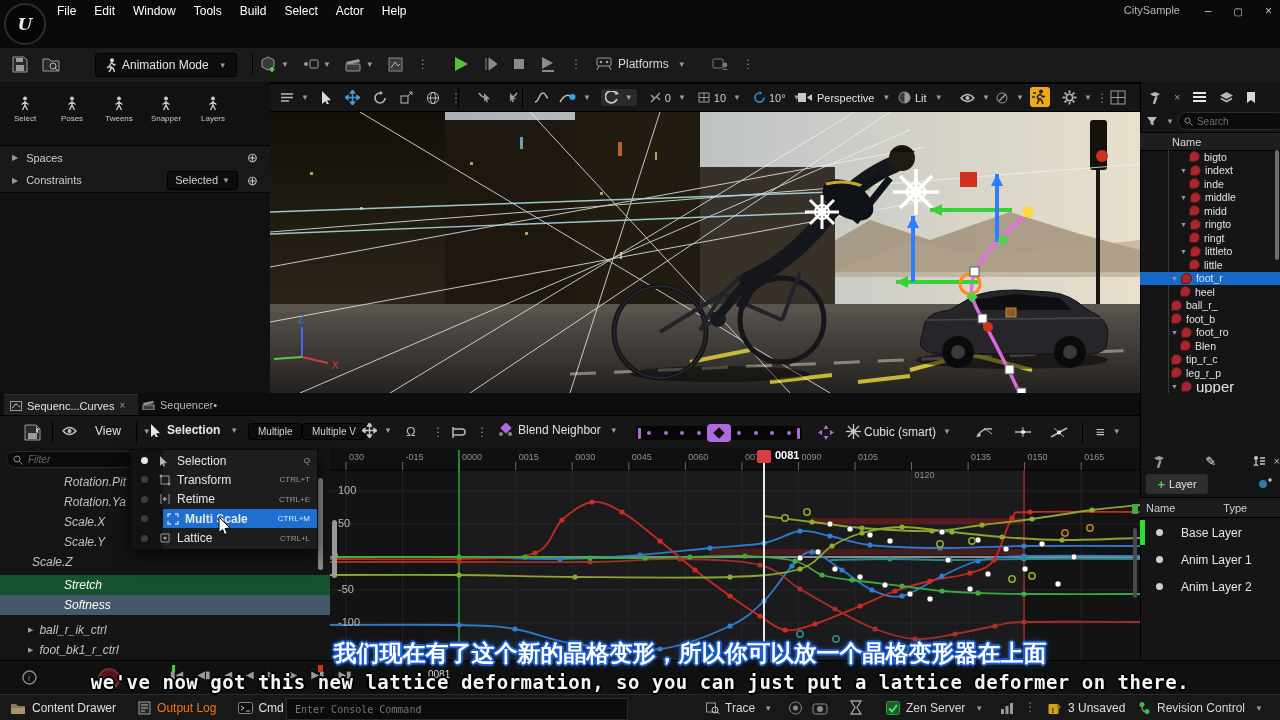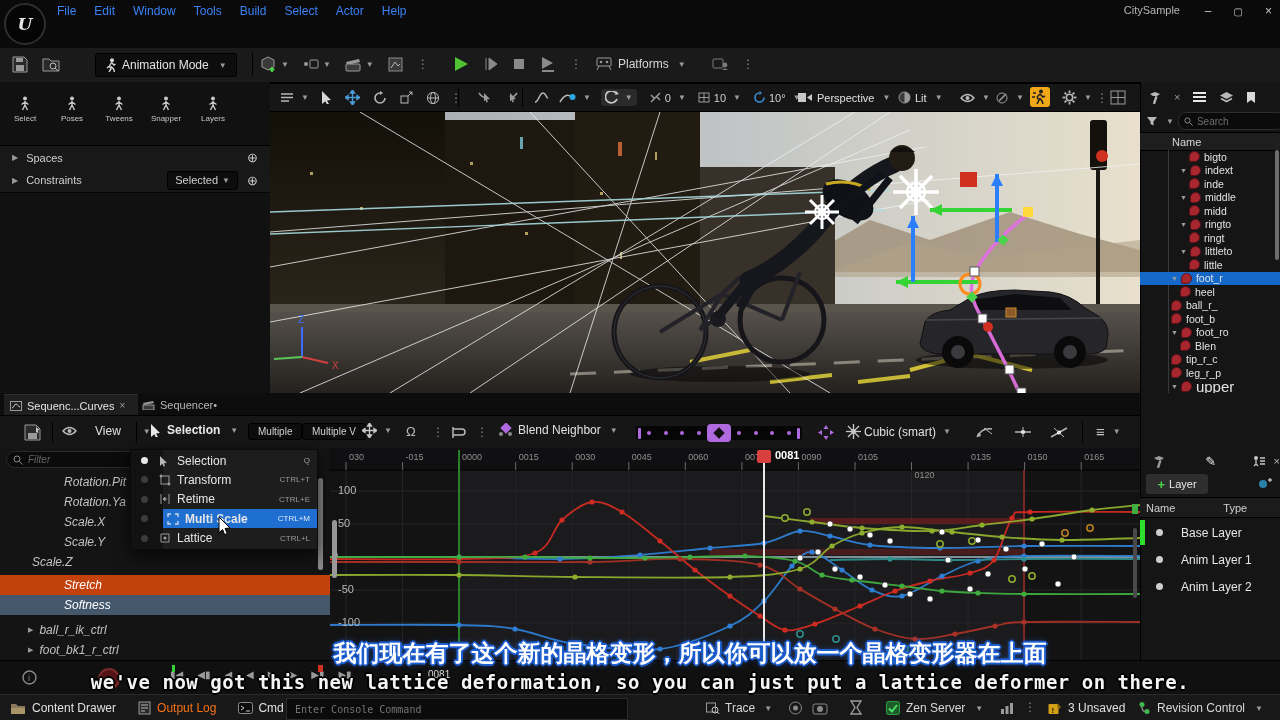--- a/index.html
+++ b/index.html
@@ -2,21 +2,21 @@
 <html><head>
 <meta charset="utf-8">
 <style>
   html,body{margin:0;padding:0;background:#000;}
   body{font-family:"Liberation Sans",sans-serif;color:#cfcfcf;}
   #app{position:relative;width:1280px;height:720px;overflow:hidden;background:#0c0c0c;}
   .abs{position:absolute;}
   .flex{display:flex;align-items:center;}
   .caret{font-size:8px;color:#9a9a9a;margin-left:4px;}
   .vdots{color:#8a8a8a;font-size:12px;}
-  .menu-item{padding:3px 9px;font-size:12px;color:#3b82f6;text-align:right;}
+  .menu-item{padding:3px 9px;font-size:12px;color:#ffffff;text-align:right;}
   .darkbox{background:#0d0d0d;border:1px solid #000;border-radius:3px;color:#d0d0d0;}
   .panel-label{font-size:11px;color:#cfcfcf;}
   .tree-row{position:absolute;left:0;width:140px;height:17px;display:flex;align-items:center;font-size:11px;color:#e2e2e2;white-space:nowrap;overflow:hidden;}
   .tree-ico{display:inline-block;width:9px;height:9px;border-radius:50% 50% 50% 2px;background:#a8262e;border:1px solid #5e1218;margin-right:4px;flex:0 0 auto;}
   .chan-row{position:absolute;left:0;width:330px;height:20px;display:flex;align-items:center;font-size:12px;font-style:italic;color:#c2c2c2;}
   .menu-row{position:absolute;left:0;width:186px;height:19px;display:flex;align-items:center;font-size:12px;color:#e6e6e6;}
   .shortcut{position:absolute;right:7px;font-size:8px;color:#9a9a9a;font-style:normal;}
   .tick-label{position:absolute;top:4px;font-size:9px;color:#8f8f8f;}
   .ylab{position:absolute;left:8px;font-size:11px;color:#b8b8b8;}
   .layer-row{position:absolute;left:1140px;width:140px;height:27px;display:flex;align-items:center;font-size:12px;color:#e6e6e6;gap:8px;}
@@ -716,21 +716,21 @@
         </div>
         <div class="chan-row" style="top: 64px;">
           <span style="margin-left: 64px;">Scale.X</span>
         </div>
         <div class="chan-row" style="top: 84px;">
           <span style="margin-left: 64px;">Scale.Y</span>
         </div>
         <div class="chan-row" style="top: 104px;">
           <span style="margin-left: 32px;">Scale.Z</span>
         </div>
-        <div class="chan-row" style="top: 127px; background: #c2410c; color: rgb(255, 255, 255);">
+        <div class="chan-row" style="top: 127px; background: #14532d; color: rgb(255, 255, 255);">
           <span style="margin-left: 64px;">Stretch</span>
         </div>
         <div class="chan-row" style="top: 147px; background: rgb(68, 87, 107); color: rgb(255, 255, 255);">
           <span style="margin-left: 64px;">Softness</span>
         </div>
         <div class="chan-row" style="top: 172px;">
           <span style="font-size: 7px; color: rgb(154, 154, 154); margin-left: 28px; margin-right: 6px; font-style: normal;">▶</span>
           <span>ball_r_ik_ctrl</span>
         </div>
         <div class="chan-row" style="top: 192px;">

